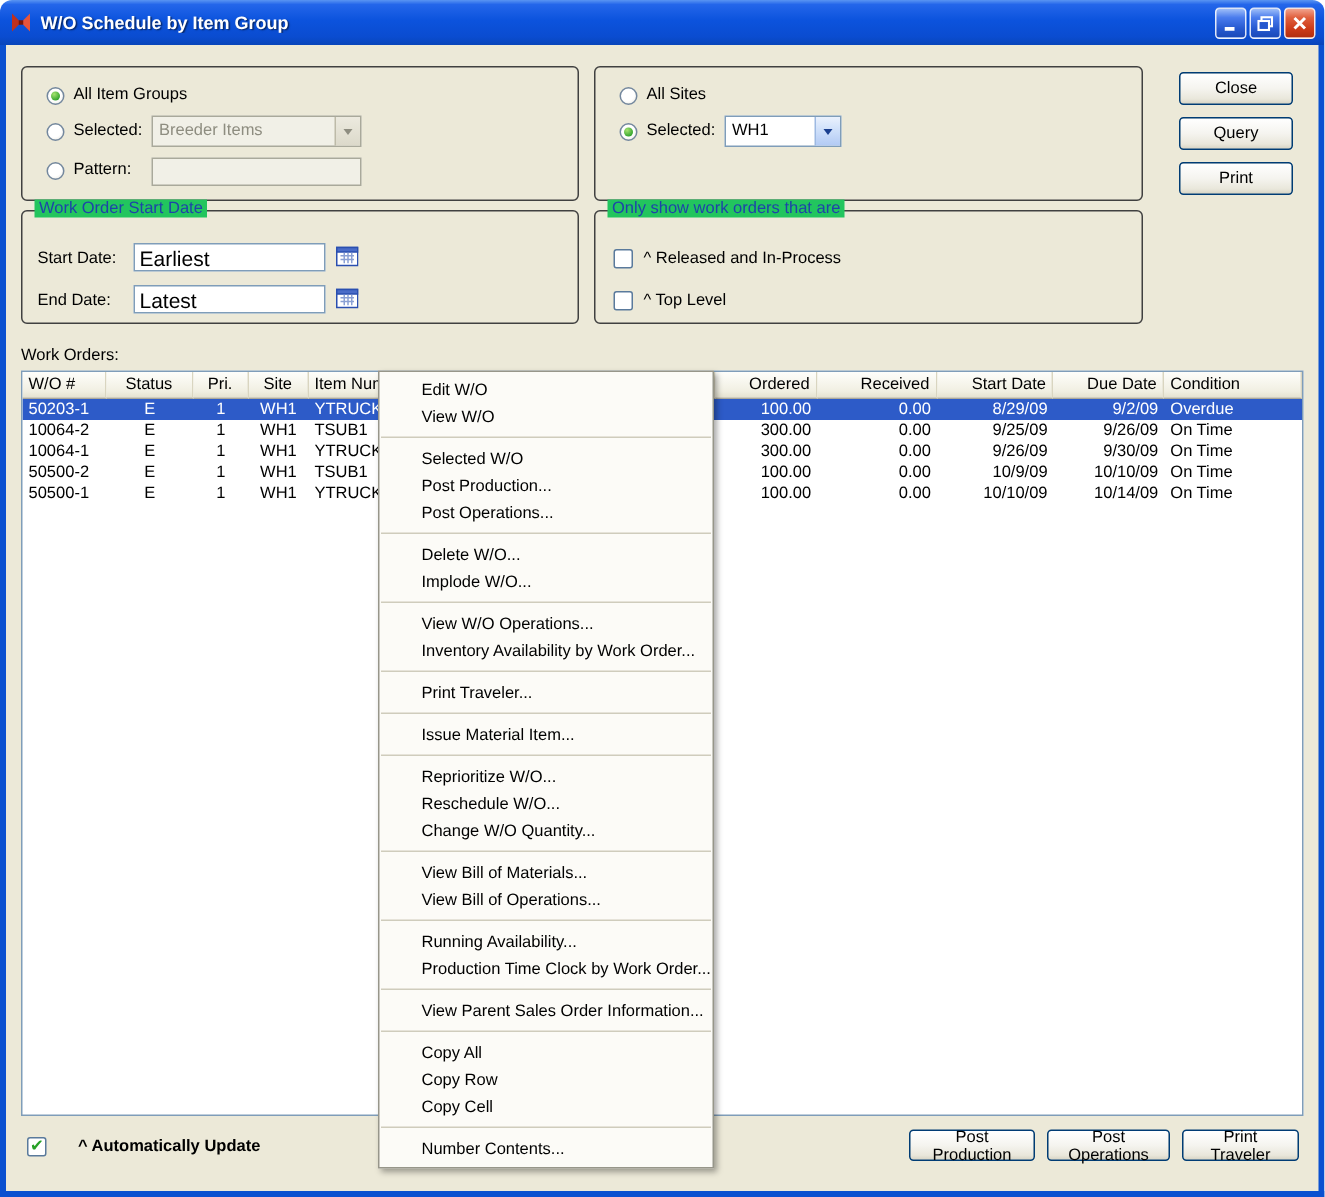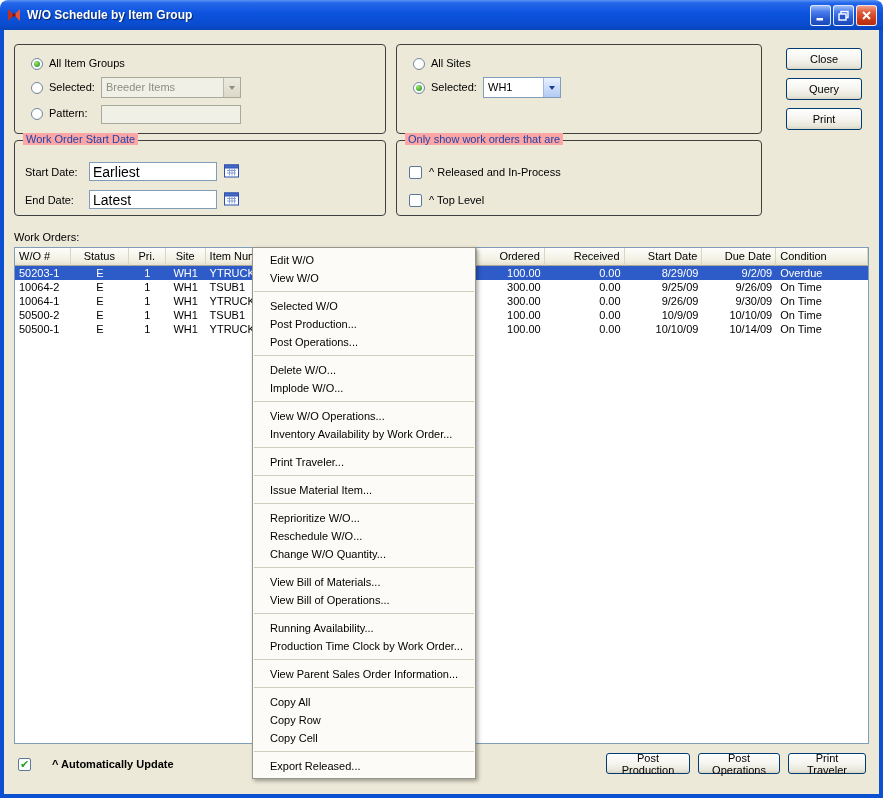--- a/index.html
+++ b/index.html
@@ -12,21 +12,21 @@
   .title-text{color:#fff;font-weight:bold;font-size:12px;text-shadow:1px 1px 1px rgba(0,0,0,.55);flex:1;white-space:nowrap;overflow:hidden;}
   .tb-btns{display:flex;gap:2px;flex:0 0 auto;}
   .tb-btn{width:21px;height:21px;border-radius:3px;border:1px solid rgba(255,255,255,.85);box-sizing:border-box;
     display:flex;align-items:center;justify-content:center;padding:0;cursor:default;
     background:linear-gradient(180deg,#9dbdf8 0%,#4a7ced 30%,#2558cf 70%,#1a49b8 100%);}
   .tb-btn.close{background:linear-gradient(180deg,#f1a28c 0%,#e0603e 30%,#cc3a18 70%,#b02e10 100%);}
   
   .frame{position:absolute;top:30px;left:0;width:883px;height:768px;box-sizing:border-box;
     background:#ECE9D8;border:4px solid #0a50d0;border-top:none;}
   .groupbox{position:absolute;border:1px solid #404040;border-radius:4px;box-sizing:border-box;}
-  .gb-title{position:absolute;top:-8px;left:8px;background:#fca5a5;padding:0 3px;color:#1e44a8;white-space:nowrap;}
+  .gb-title{position:absolute;top:-8px;left:8px;background:#22c55e;padding:0 3px;color:#1e44a8;white-space:nowrap;}
   .lbl{position:absolute;white-space:nowrap;line-height:13px;}
   
   .radio{position:absolute;width:12px;height:12px;border:1px solid #74889e;border-radius:50%;box-sizing:border-box;
     background:radial-gradient(circle at 40% 35%,#fff 55%,#e6e4da);}
   .radio.checked::after{content:'';position:absolute;left:2px;top:2px;width:6px;height:6px;border-radius:50%;
     background:radial-gradient(circle at 35% 30%,#a5e36f,#2da12a 78%);}
   .checkbox{position:absolute;width:13px;height:13px;border:1px solid #5a7a9c;border-radius:2px;background:#fff;box-sizing:border-box;}
   .checkbox.checked::after{content:'\2714';position:absolute;left:1px;top:-1px;color:#27a127;font-size:11px;line-height:13px;}
   
   .textbox{position:absolute;box-sizing:border-box;height:19px;border:1px solid #7F9DB9;background:#fff;
@@ -52,21 +52,21 @@
   .thead{display:flex;height:18px;}
   .th{box-sizing:border-box;height:18px;line-height:15px;padding:1px 4px;overflow:hidden;white-space:nowrap;
     background:linear-gradient(180deg,#fefefb 0%,#f1efe2 75%,#e5e2d0 100%);
     border-right:1px solid #d9d5c0;border-bottom:1px solid #aca899;}
   .tr{display:flex;height:14px;line-height:14px;}
   .td{box-sizing:border-box;padding:0 4px;overflow:hidden;white-space:nowrap;}
   .tr.selected{background:#2d5bc8;color:#fff;}
   
   .context-menu{position:absolute;left:248px;top:217px;width:224px;box-sizing:border-box;z-index:10;
     background:#fcfbf7;border:1px solid #97968a;box-shadow:2px 2px 4px rgba(0,0,0,.35);padding:3px 0;}
-  .menu-item{height:18px;line-height:18px;padding-left:17px;white-space:nowrap;overflow:hidden;}
+  .menu-item{height:18px;line-height:18px;padding-left:28px;white-space:nowrap;overflow:hidden;}
   .menu-sep{height:1px;background:#cfccbc;margin:4px 1px 5px;}
 </style>
 </head>
 <body>
 
 <div class="window">
 
   <div class="titlebar">
     <span class="app-icon">
       <svg width="16" height="16" viewBox="0 0 16 16">
@@ -266,21 +266,21 @@
         <div class="menu-sep"></div>
         <div class="menu-item">Running Availability...</div>
         <div class="menu-item">Production Time Clock by Work Order...</div>
         <div class="menu-sep"></div>
         <div class="menu-item">View Parent Sales Order Information...</div>
         <div class="menu-sep"></div>
         <div class="menu-item">Copy All</div>
         <div class="menu-item">Copy Row</div>
         <div class="menu-item">Copy Cell</div>
         <div class="menu-sep"></div>
-        <div class="menu-item">Export Released...</div>
+        <div class="menu-item">Number Contents...</div>
       </div>
 
     <span class="checkbox checked" style="left:14px;top:728px;"></span>
     <span class="lbl" style="left:48px;top:728px;font-weight:bold;">^ Automatically Update</span>
     <button class="xp-btn" style="left:602px;top:723px;width:84px;height:21px;">Post Production</button>
     <button class="xp-btn" style="left:694px;top:723px;width:82px;height:21px;">Post Operations</button>
     <button class="xp-btn" style="left:784px;top:723px;width:78px;height:21px;">Print Traveler</button>
 
   </div>
 </div>

